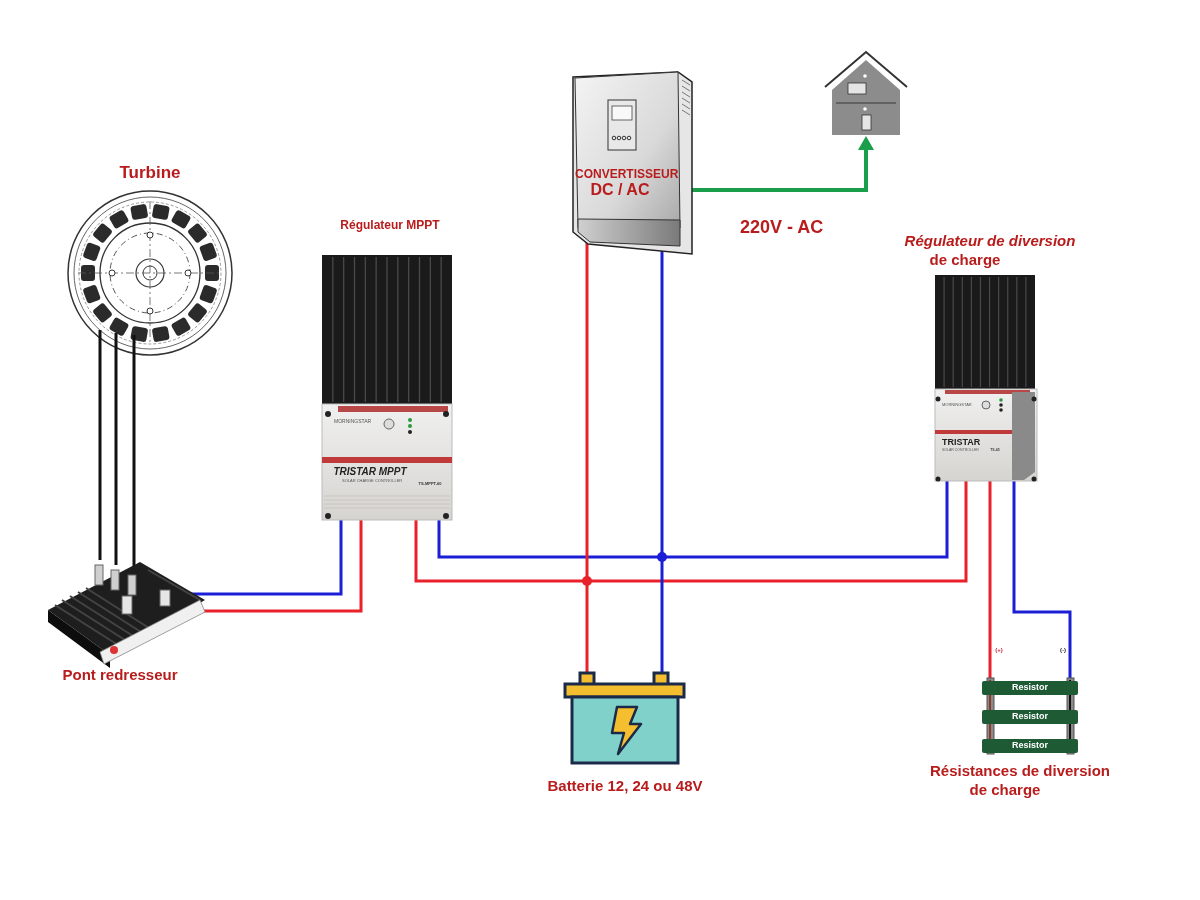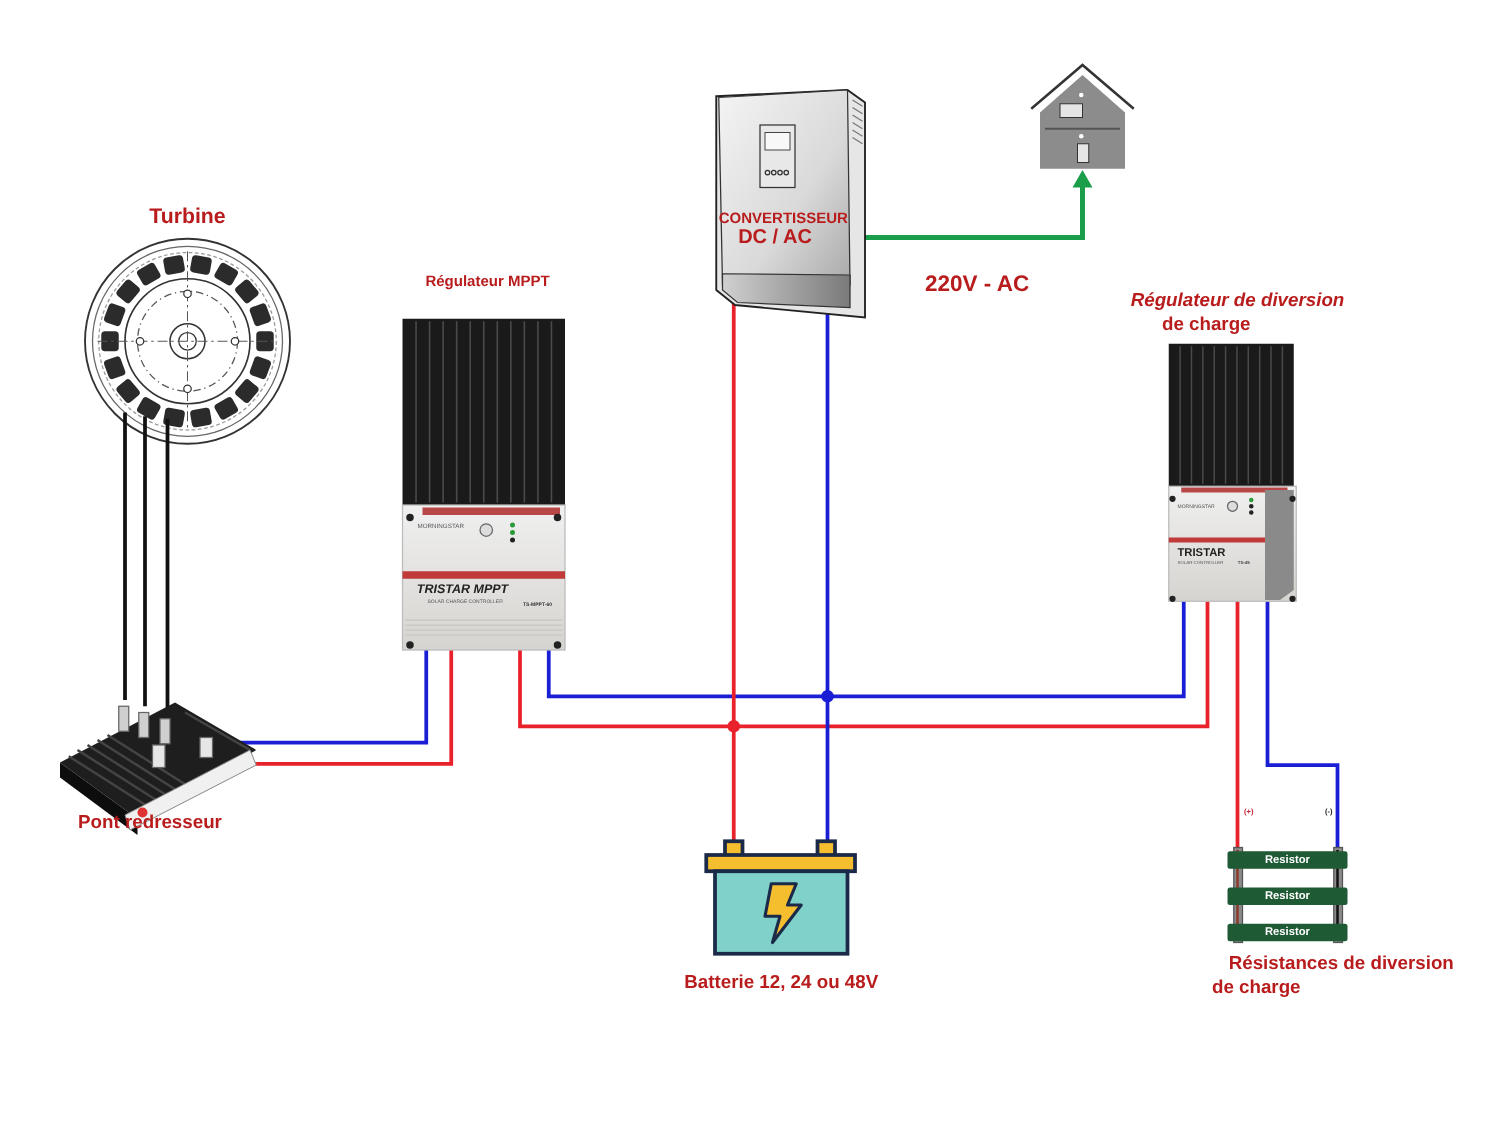--- a/index.html
+++ b/index.html
@@ -217,21 +217,21 @@
     </g>
     <line x1="990" y1="680" x2="990" y2="752" stroke="#8b3a2a" stroke-width="2"></line>
     <line x1="1070" y1="680" x2="1070" y2="752" stroke="#111" stroke-width="2"></line>
     <rect x="982" y="681" width="96" height="14" rx="2" fill="#1e5a34"></rect>
     <rect x="982" y="710" width="96" height="14" rx="2" fill="#1e5a34"></rect>
     <rect x="982" y="739" width="96" height="14" rx="2" fill="#1e5a34"></rect>
   </g>
 </svg>
 
 <div class="lbl lbl-lg" style="left:100px;top:163px;width:100px;">Turbine</div>
-<div class="lbl" style="left:40px;top:649px;width:160px;font-size:15px;">Pont redresseur</div>
+<div class="lbl" style="left:40px;top:666px;width:160px;font-size:15px;">Pont redresseur</div>
 <div class="lbl lbl-lg" style="left:300px;top:218px;width:180px;font-size:12px;">Régulateur MPPT</div>
 
 <div class="lbl" style="left:334px;top:418px;width:50px;font-size:5px;font-weight:normal;color:#555;text-align:left;">MORNINGSTAR</div>
 <div class="lbl" style="left:330px;top:466px;width:80px;font-size:10px;font-style:italic;color:#222;text-align:center;">TRISTAR MPPT</div>
 <div class="lbl" style="left:342px;top:478px;width:70px;font-size:4px;font-weight:normal;color:#555;text-align:left;">SOLAR CHARGE CONTROLLER</div>
 <div class="lbl" style="left:410px;top:481px;width:40px;font-size:4px;color:#333;">TS-MPPT-60</div>
 
 <div class="lbl" style="left:575px;top:167px;width:80px;font-size:12px;">CONVERTISSEUR</div>
 <div class="lbl" style="left:575px;top:181px;width:90px;font-size:16px;">DC / AC</div>
 
@@ -246,14 +246,14 @@
 <div class="lbl" style="left:985px;top:448px;width:20px;font-size:3.5px;color:#444;">TS-45</div>
 
 <div class="lbl" style="left:520px;top:777px;width:210px;font-size:15px;">Batterie 12, 24 ou 48V</div>
 
 <div class="lbl" style="left:992px;top:647px;width:14px;font-size:6px;color:#c23;">(+)</div>
 <div class="lbl" style="left:1057px;top:647px;width:12px;font-size:6px;color:#222;">(-)</div>
 <div class="lbl" style="left:982px;top:682px;width:96px;font-size:9px;color:#fff;">Resistor</div>
 <div class="lbl" style="left:982px;top:711px;width:96px;font-size:9px;color:#fff;">Resistor</div>
 <div class="lbl" style="left:982px;top:740px;width:96px;font-size:9px;color:#fff;">Resistor</div>
 
-<div class="lbl" style="left:963px;top:762px;width:220px;font-size:15px;">Résistances de diversion</div>
+<div class="lbl" style="left:910px;top:762px;width:220px;font-size:15px;">Résistances de diversion</div>
 <div class="lbl" style="left:940px;top:781px;width:130px;font-size:15px;">de charge</div>
 
 </body></html>

